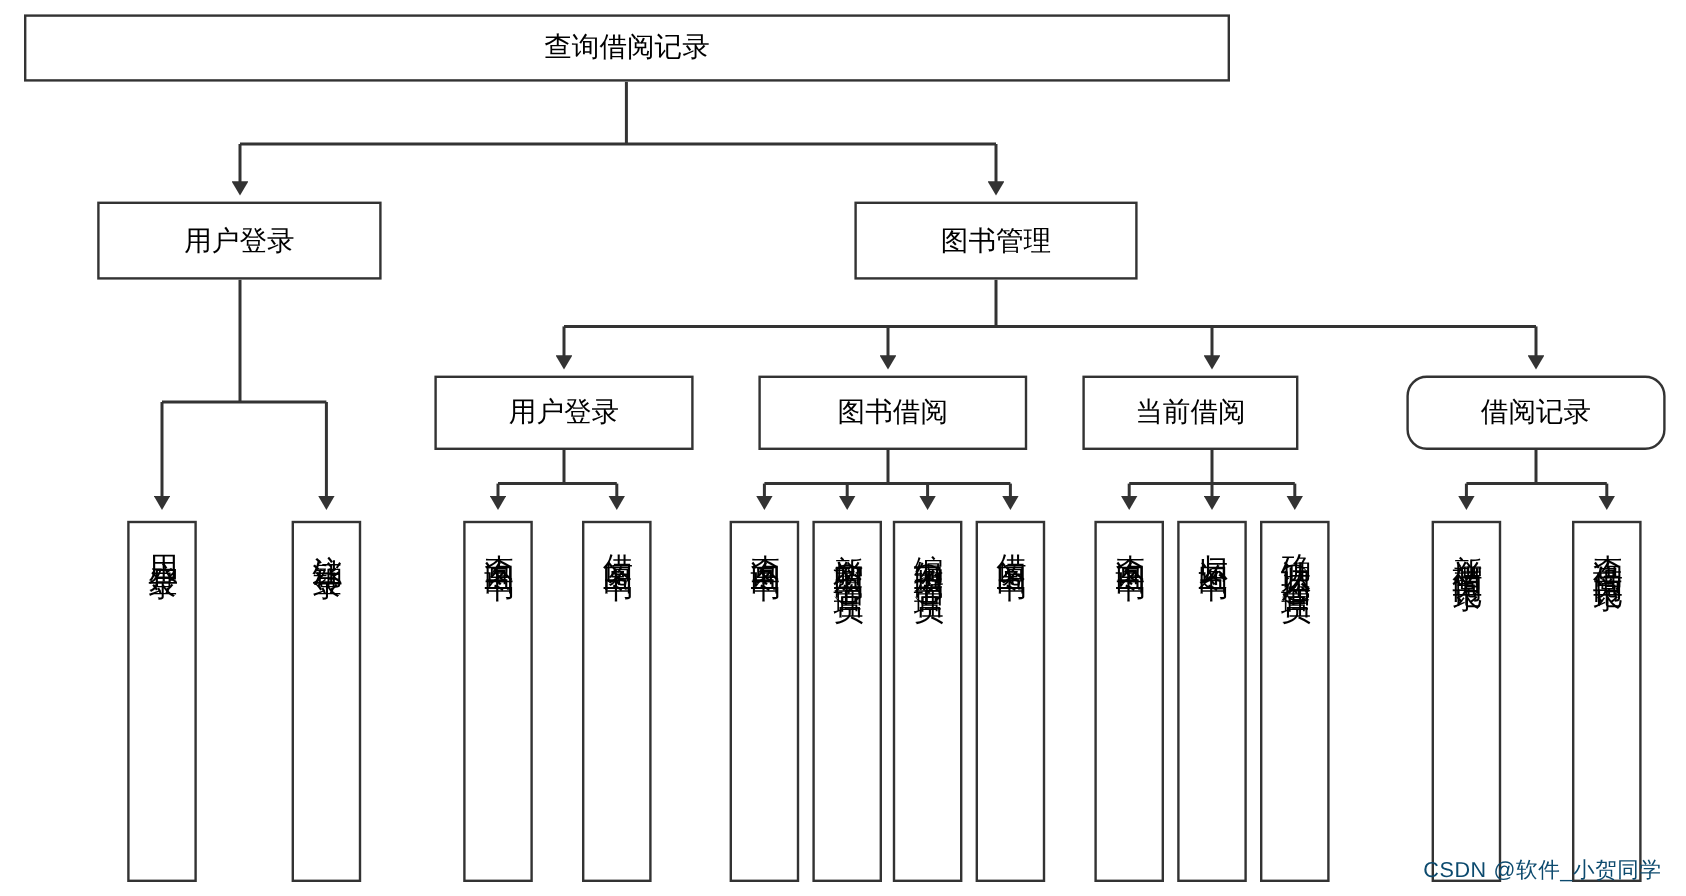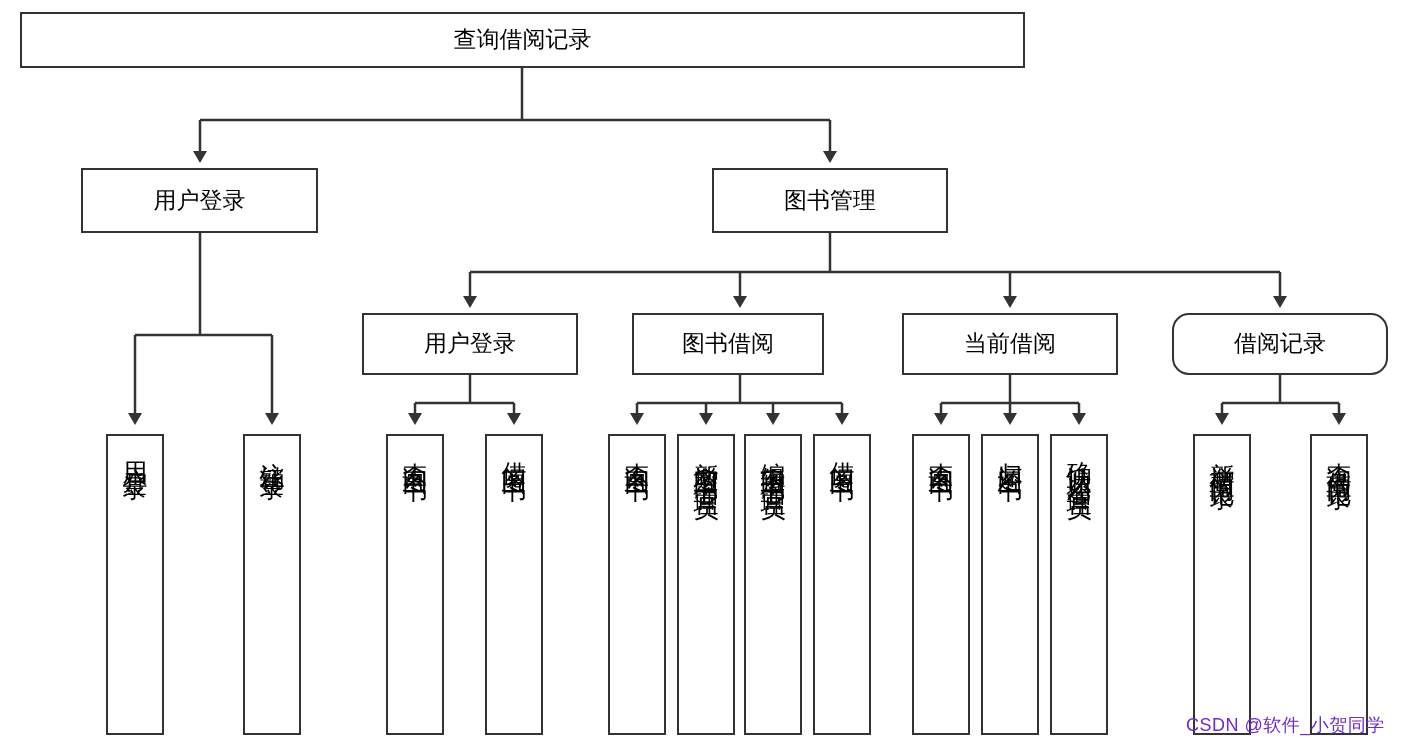--- a/index.html
+++ b/index.html
@@ -60,21 +60,21 @@
     font-size: 25px;
     letter-spacing: 5px;
     line-height: 1;
     white-space: nowrap;
   }
   .watermark {
     position: absolute;
     left: 1186px;
     top: 713px;
     font-size: 18px;
-    color: #6d28d9;
+    color: #0c4a6e;
     letter-spacing: 0.5px;
     white-space: nowrap;
     z-index: 5;
     font-family: "Liberation Sans", "DejaVu Sans", sans-serif;
   }
 </style>
 </head>
 <body>
 
 <div id="canvas">
@@ -138,25 +138,25 @@
   </div>
 
   <div class="node horiz" style="left:712px; top:168px; width:236px; height:65px;font-family:Liberation Serif, serif;">
     <span class="label">图书管理</span>
   </div>
 
   <div class="node horiz" style="left:362px; top:313px; width:216px; height:62px;">
     <span class="label">用户登录</span>
   </div>
 
-  <div class="node horiz" style="left:632px; top:313px; width:192px; height:62px;">
+  <div class="node horiz" style="left:632px; top:313px; width:224px; height:62px;">
     <span class="label">图书借阅</span>
   </div>
 
-  <div class="node horiz" style="left:902px; top:313px; width:216px; height:62px;">
+  <div class="node horiz" style="left:902px; top:313px; width:180px; height:62px;">
     <span class="label">当前借阅</span>
   </div>
 
   <div class="node horiz" style="left:1172px; top:313px; width:216px; height:62px;border-radius:17px;">
     <span class="label">借阅记录</span>
   </div>
 
   <div class="node vert" style="left:106px; top:434px; width:58px; height:301px;">
     <span class="label">用户登录</span>
   </div>

